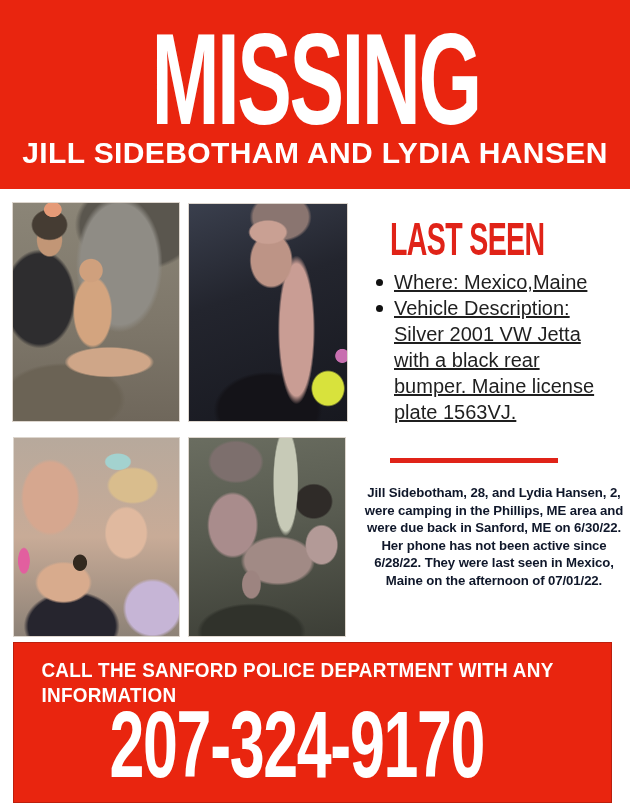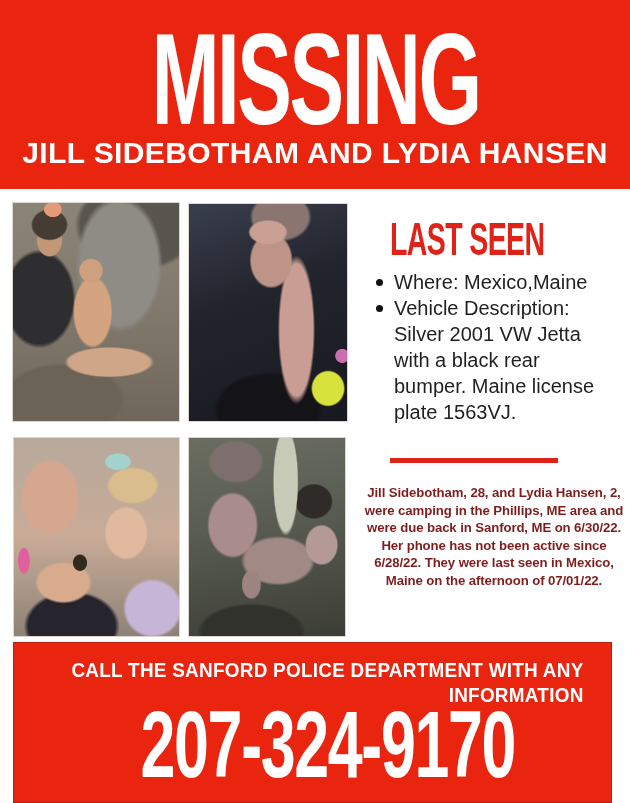--- a/index.html
+++ b/index.html
@@ -134,50 +134,50 @@
     color: #1f1f1f;
   }
   .ls-item { display: flex; }
   .bullet-dot {
     flex: none;
     width: 7px; height: 7px;
     margin: 10px 11px 0 2px;
     border-radius: 50%;
     background: #111111;
   }
-  .ls-item-text { flex: 1; }
+  .ls-item-text { flex: 1; text-decoration: underline; }
 
   .red-divider {
     position: absolute;
     left: 390px; top: 458px;
     width: 168px; height: 5px;
     background: #e02318;
   }
 
   .case-details {
     position: absolute;
     left: 362px; top: 484px;
     width: 264px;
     margin: 0;
     text-align: center;
     font-size: 13.2px;
     font-weight: bold;
     letter-spacing: -0.1px;
     line-height: 17.6px;
-    color: #7f1d1d;
+    color: #0f172a;
   }
 
   
   .footer {
     position: absolute;
     left: 13px; top: 642px;
     width: 599px; height: 161px;
     background: #e9250f;
     box-shadow: inset 0 0 0 1px rgba(90, 20, 10, 0.3);
-    text-align: right;
+    text-align: left;
     overflow: hidden;
   }
   .call-scale {
     display: inline-block;
     margin-top: 15px;
     transform: scaleX(0.9);
     transform-origin: 50% 0;
   }
   .call-line {
     color: #ffffff;

